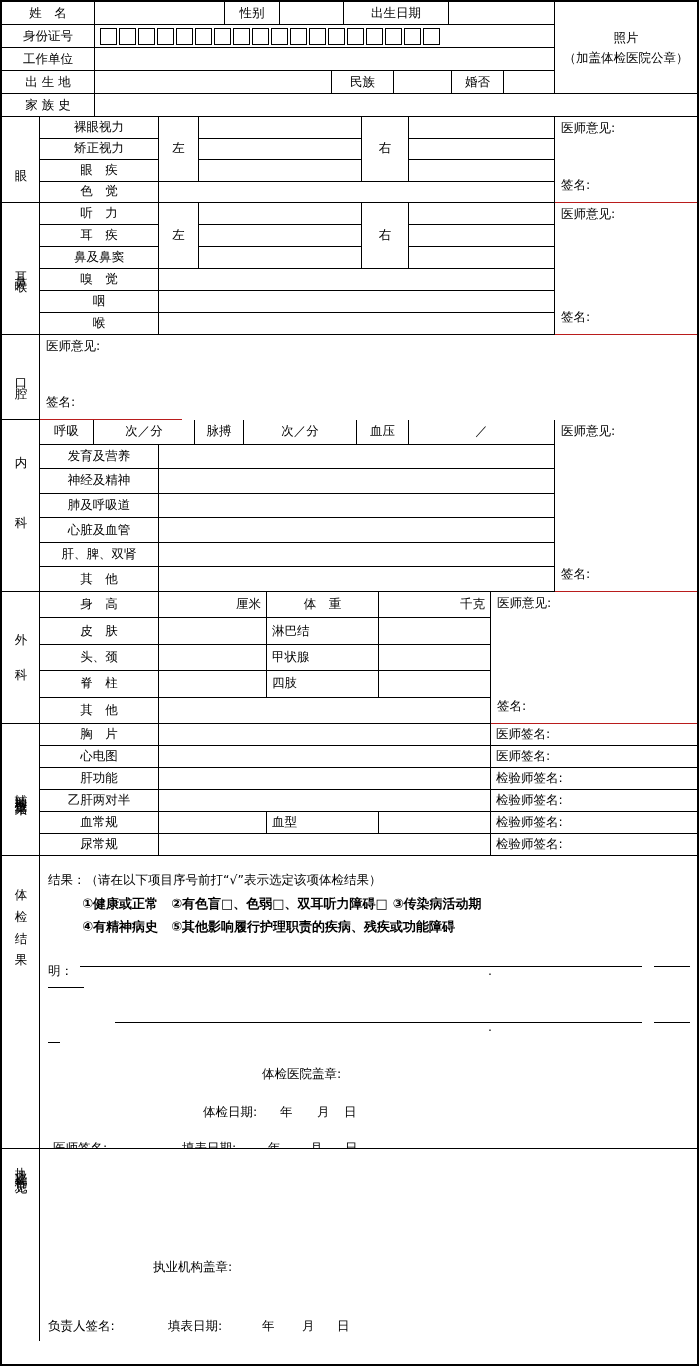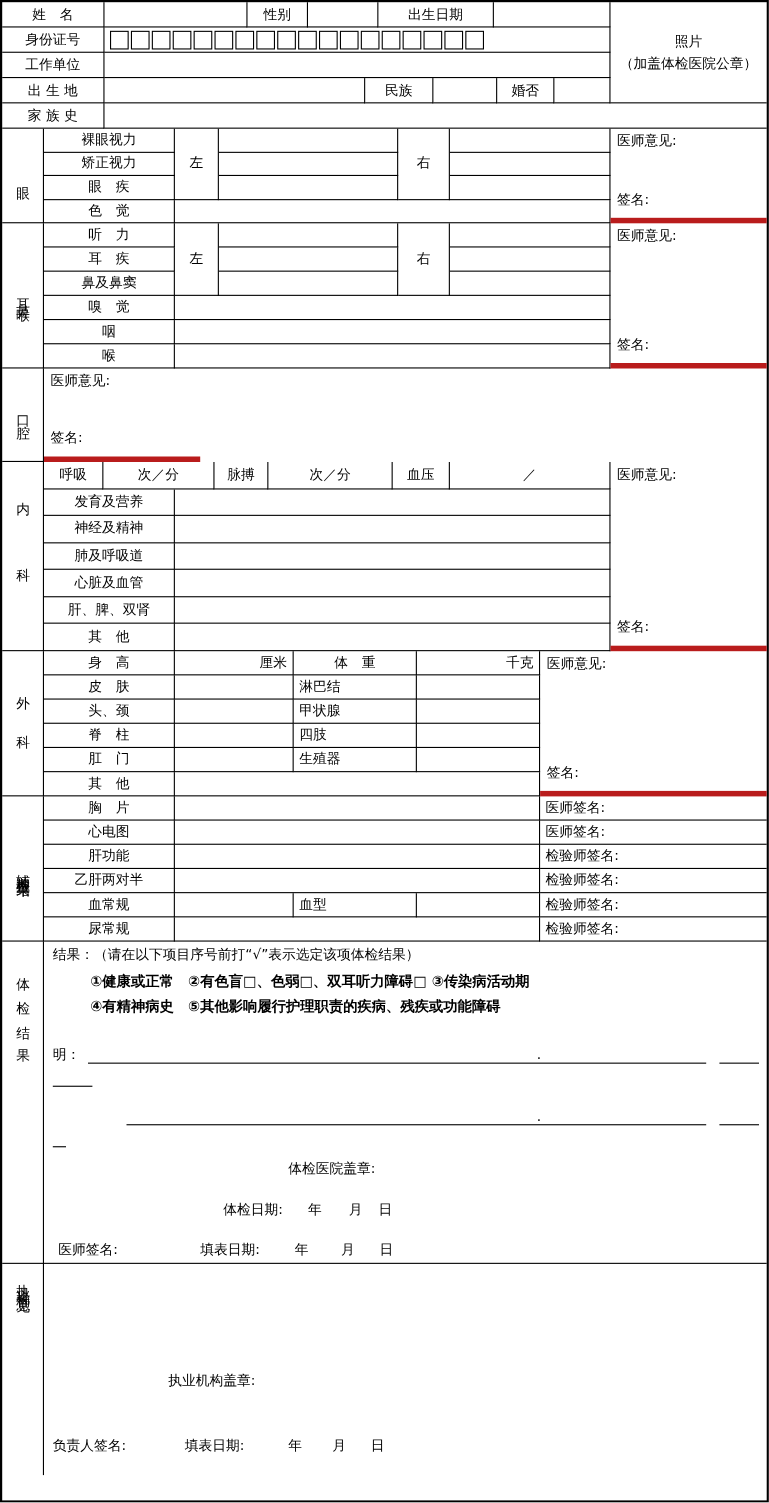--- a/index.html
+++ b/index.html
@@ -9,27 +9,27 @@
   .col{display:flex;flex-direction:column;}
   .col>.c{flex:1;}
   .r{display:flex;}
   .c{box-sizing:border-box;border-right:1px solid #000;border-bottom:1px solid #000;
      display:flex;align-items:center;overflow:hidden;}
   .lb{justify-content:center;text-align:center;}
   .nb{border-right:none;}
   .nbb{border-bottom:none;}
   .pl{padding-left:5px;}
   .vl span{writing-mode:vertical-lr;text-orientation:upright;}
-  .doc{box-sizing:border-box;border-bottom:5px solid #b91c1c;position:relative;padding:3px 0 0 6px;}
+  .doc{box-sizing:border-box;border-bottom:1px solid #b91c1c;position:relative;padding:3px 0 0 6px;}
   .doc .sgn{position:absolute;left:6px;bottom:8px;}
   .idbox{display:inline-block;width:15px;height:15px;border:1px solid #000;margin-right:2px;vertical-align:middle;}
   .photo{box-sizing:border-box;border-bottom:1px solid #000;display:flex;flex-direction:column;
          justify-content:center;align-items:center;text-align:center;padding:0 8px;line-height:1.6;}
   .body{position:relative;box-sizing:border-box;}
-  .abs{position:absolute;white-space:nowrap;}
+  .abs{position:absolute;white-space:nowrap;margin-top:12px;}
   .u{position:absolute;height:0;border-bottom:1px solid #000;}
   .bold{font-weight:bold;font-size:13px;}
   .rt{justify-content:flex-end;padding-right:5px;}
 </style>
 </head>
 <body>
 
 <div id="form">
 
   <div>
@@ -331,30 +331,20 @@
           </div>
         <div class="c" style="width:112px"></div>
       </div>
       <div class="r" style="flex:1">
         <div class="c lb" style="width:119px">
             <span>脊　柱</span>
           </div>
         <div class="c" style="width:108px"></div>
         <div class="c pl" style="width:112px">
             <span>四肢</span>
-          </div>
-        <div class="c" style="width:112px"></div>
-      </div>
-      <div class="r" style="flex:1">
-        <div class="c lb" style="width:119px">
-            <span>肛　门</span>
-          </div>
-        <div class="c" style="width:108px"></div>
-        <div class="c pl" style="width:112px">
-            <span>生殖器</span>
           </div>
         <div class="c" style="width:112px"></div>
       </div>
       <div class="r" style="flex:1">
         <div class="c lb" style="width:119px">
             <span>其　他</span>
           </div>
         <div class="c" style="flex:1"></div>
       </div>
     </div>

